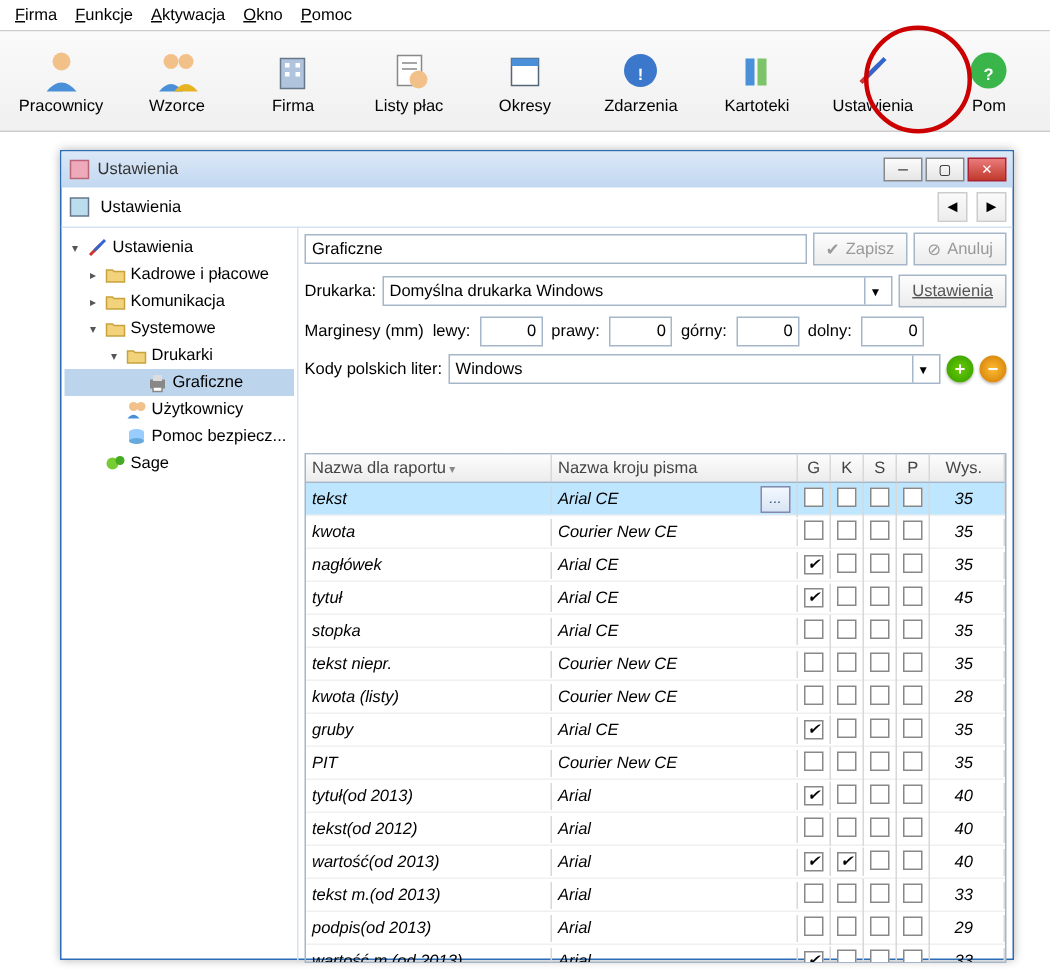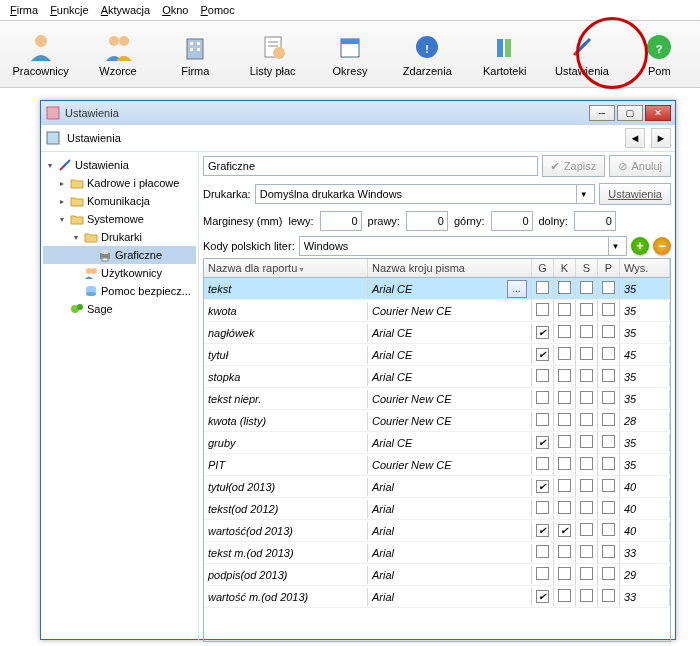--- a/index.html
+++ b/index.html
@@ -48,32 +48,32 @@
 .btn.disabled { color: #999; }
 .combo { flex: 1; border: 1px solid #a6b6c9; height: 20px; display: flex; align-items: center; padding: 0 4px; background: #fff; }
 .combo .dd { margin-left: auto; width: 14px; height: 18px; border-left: 1px solid #a6b6c9; display: flex; align-items: center; justify-content: center; font-size: 8px; }
 .smallinput { width: 42px; height: 20px; border: 1px solid #a6b6c9; text-align: right; padding: 0 3px; }
 .pmrow { display: flex; gap: 4px; align-items: center; padding: 2px 0; }
 .circlebtn { width: 18px; height: 18px; border-radius: 50%; display: flex; align-items: center; justify-content: center; color: #fff; font-weight: bold; font-size: 12px; box-shadow: 0 1px 2px rgba(0,0,0,.3); }
 .circlebtn.add { background: radial-gradient(#6c0,#390); }
 .circlebtn.del { background: radial-gradient(#fb3,#c70); }
 
 
-.table { flex: 1; border: 1px solid #a6b6c9; overflow: hidden; display: flex; flex-direction: column; }
+.table { flex: 1; border: 1px solid #a6b6c9; overflow: hidden; display: flex; flex-direction: column; margin-top: 44px; }
 .thead { display: flex; background: linear-gradient(#fdfdfd,#ececec); border-bottom: 1px solid #a6b6c9; }
 .th, .td { padding: 3px 4px; border-right: 1px solid #d8d8d8; overflow: hidden; white-space: nowrap; }
 .th { color: #444; }
 .th.sort::after { content: ' ▾'; font-size: 8px; color: #888; }
 .tbody { overflow: auto; }
 .tr { display: flex; border-bottom: 1px solid #f0f0f0; align-items: center; height: 22px; font-style: italic; }
 .tr.sel { background: #bfe6ff; }
 .c-name { width: 164px; }
 .c-font { width: 164px; }
 .c-chk { width: 22px; text-align: center; }
-.c-wys { width: 50px; text-align: left; padding-right: 8px; }
+.c-wys { width: 50px; text-align: center; padding-right: 8px; }
 .chkbox { width: 13px; height: 13px; border: 1px solid #888; display: inline-block; background: #fff; }
 .chkbox.on::after { content: '✔'; font-size: 10px; line-height: 11px; display: block; }
 .more { width: 20px; height: 18px; border: 1px solid #88a; background: linear-gradient(#f4f8ff,#d8e4f4); font-size: 10px; display: inline-flex; align-items: center; justify-content: center; color: #358; }
 
 
 svg { display: block; }
 </style>
 </head>
 <body>
 

